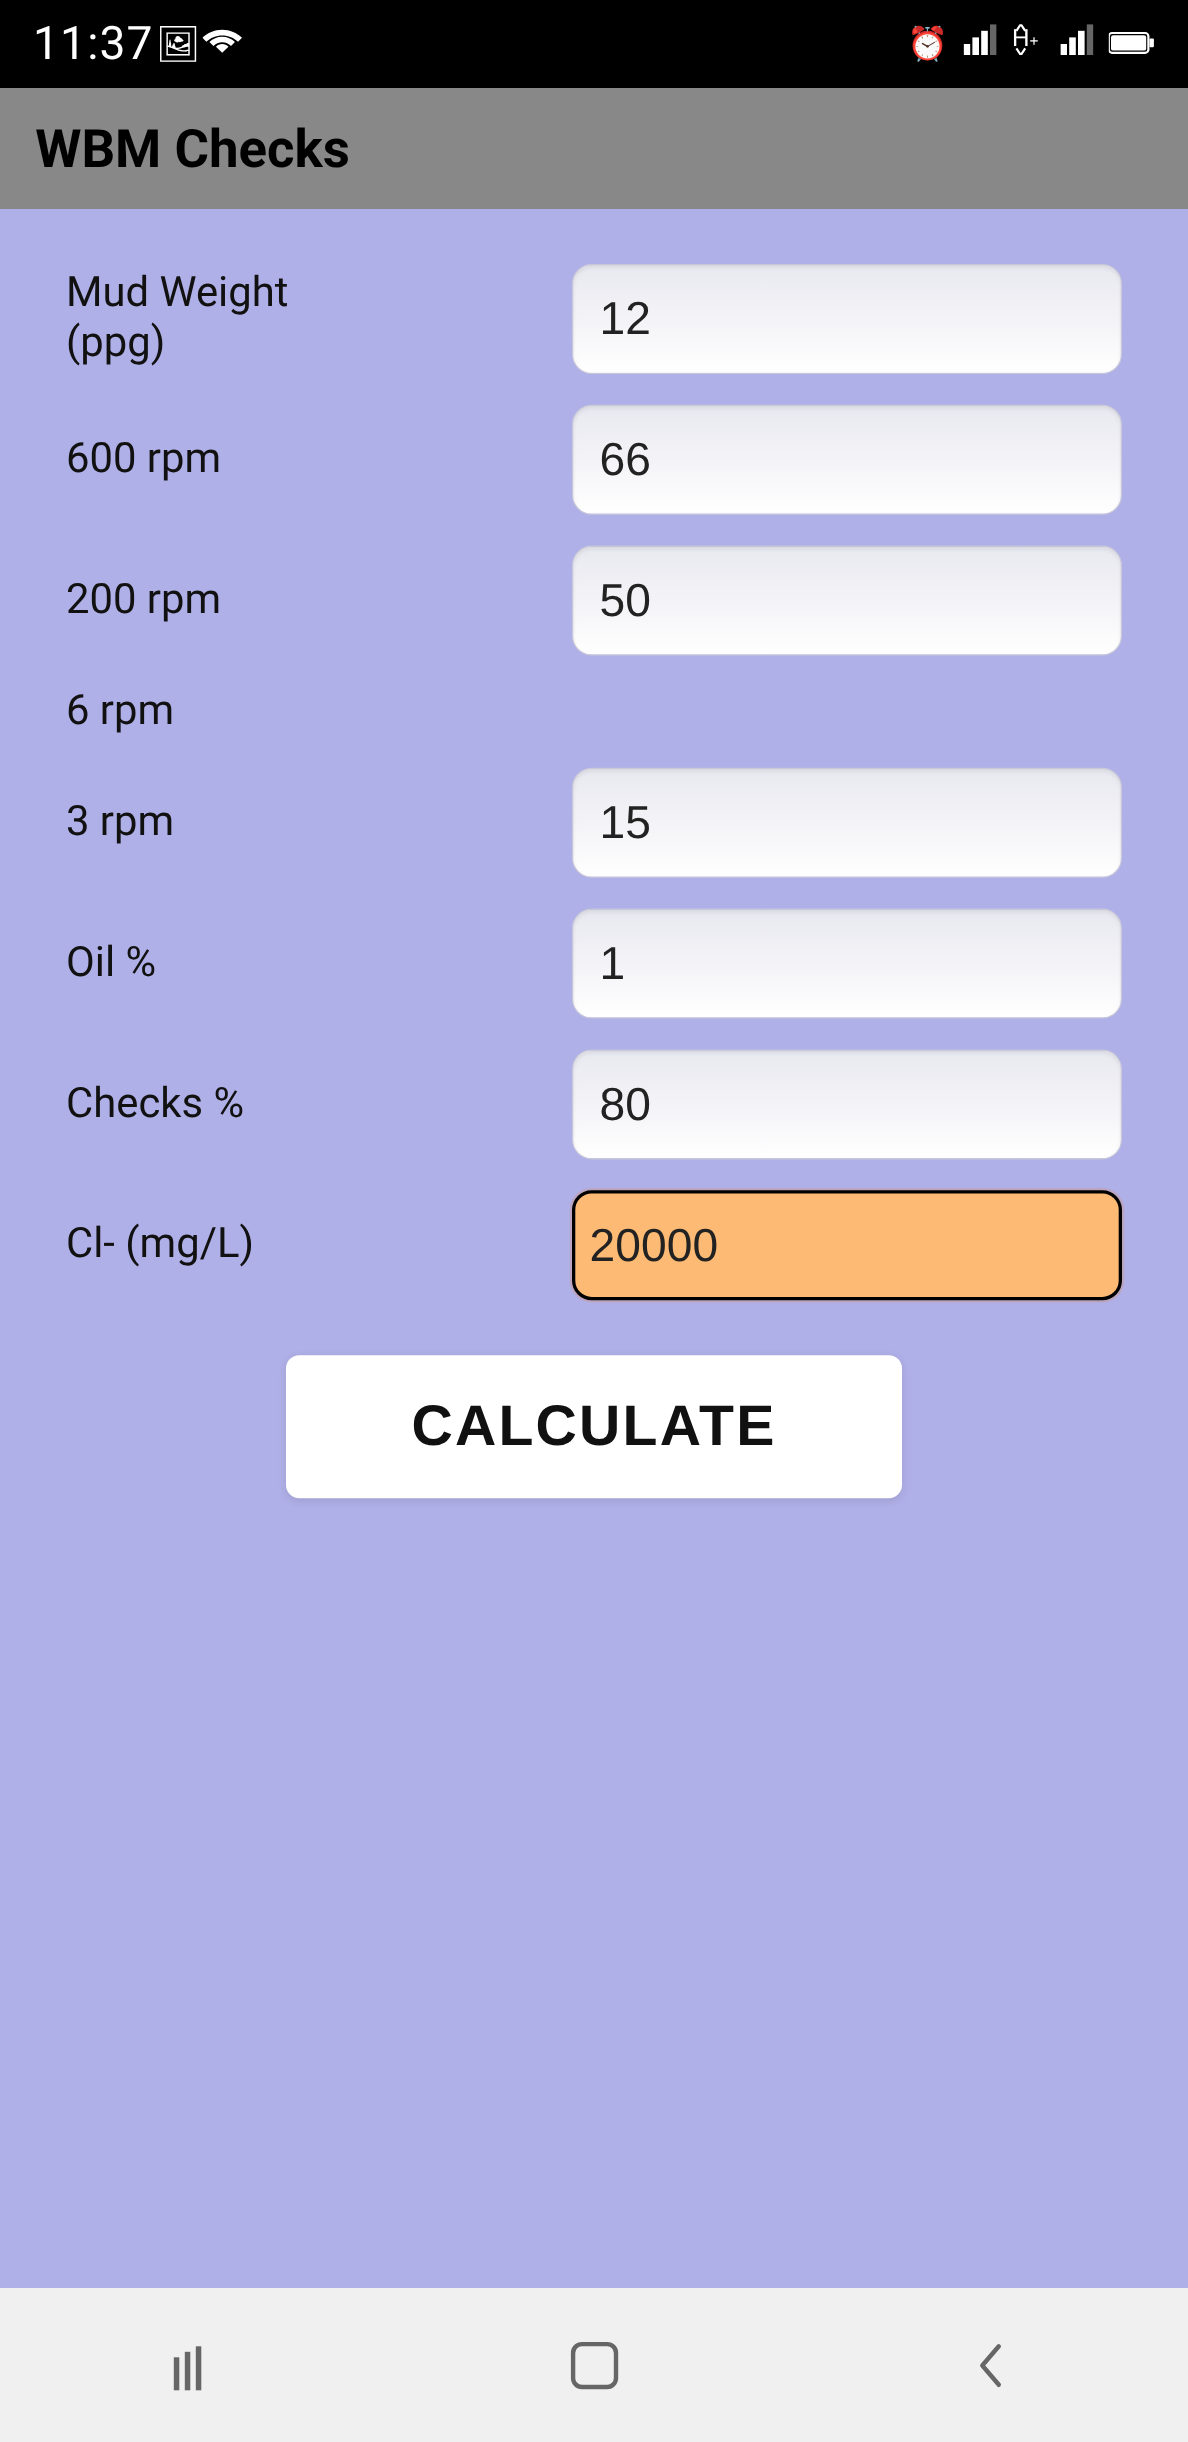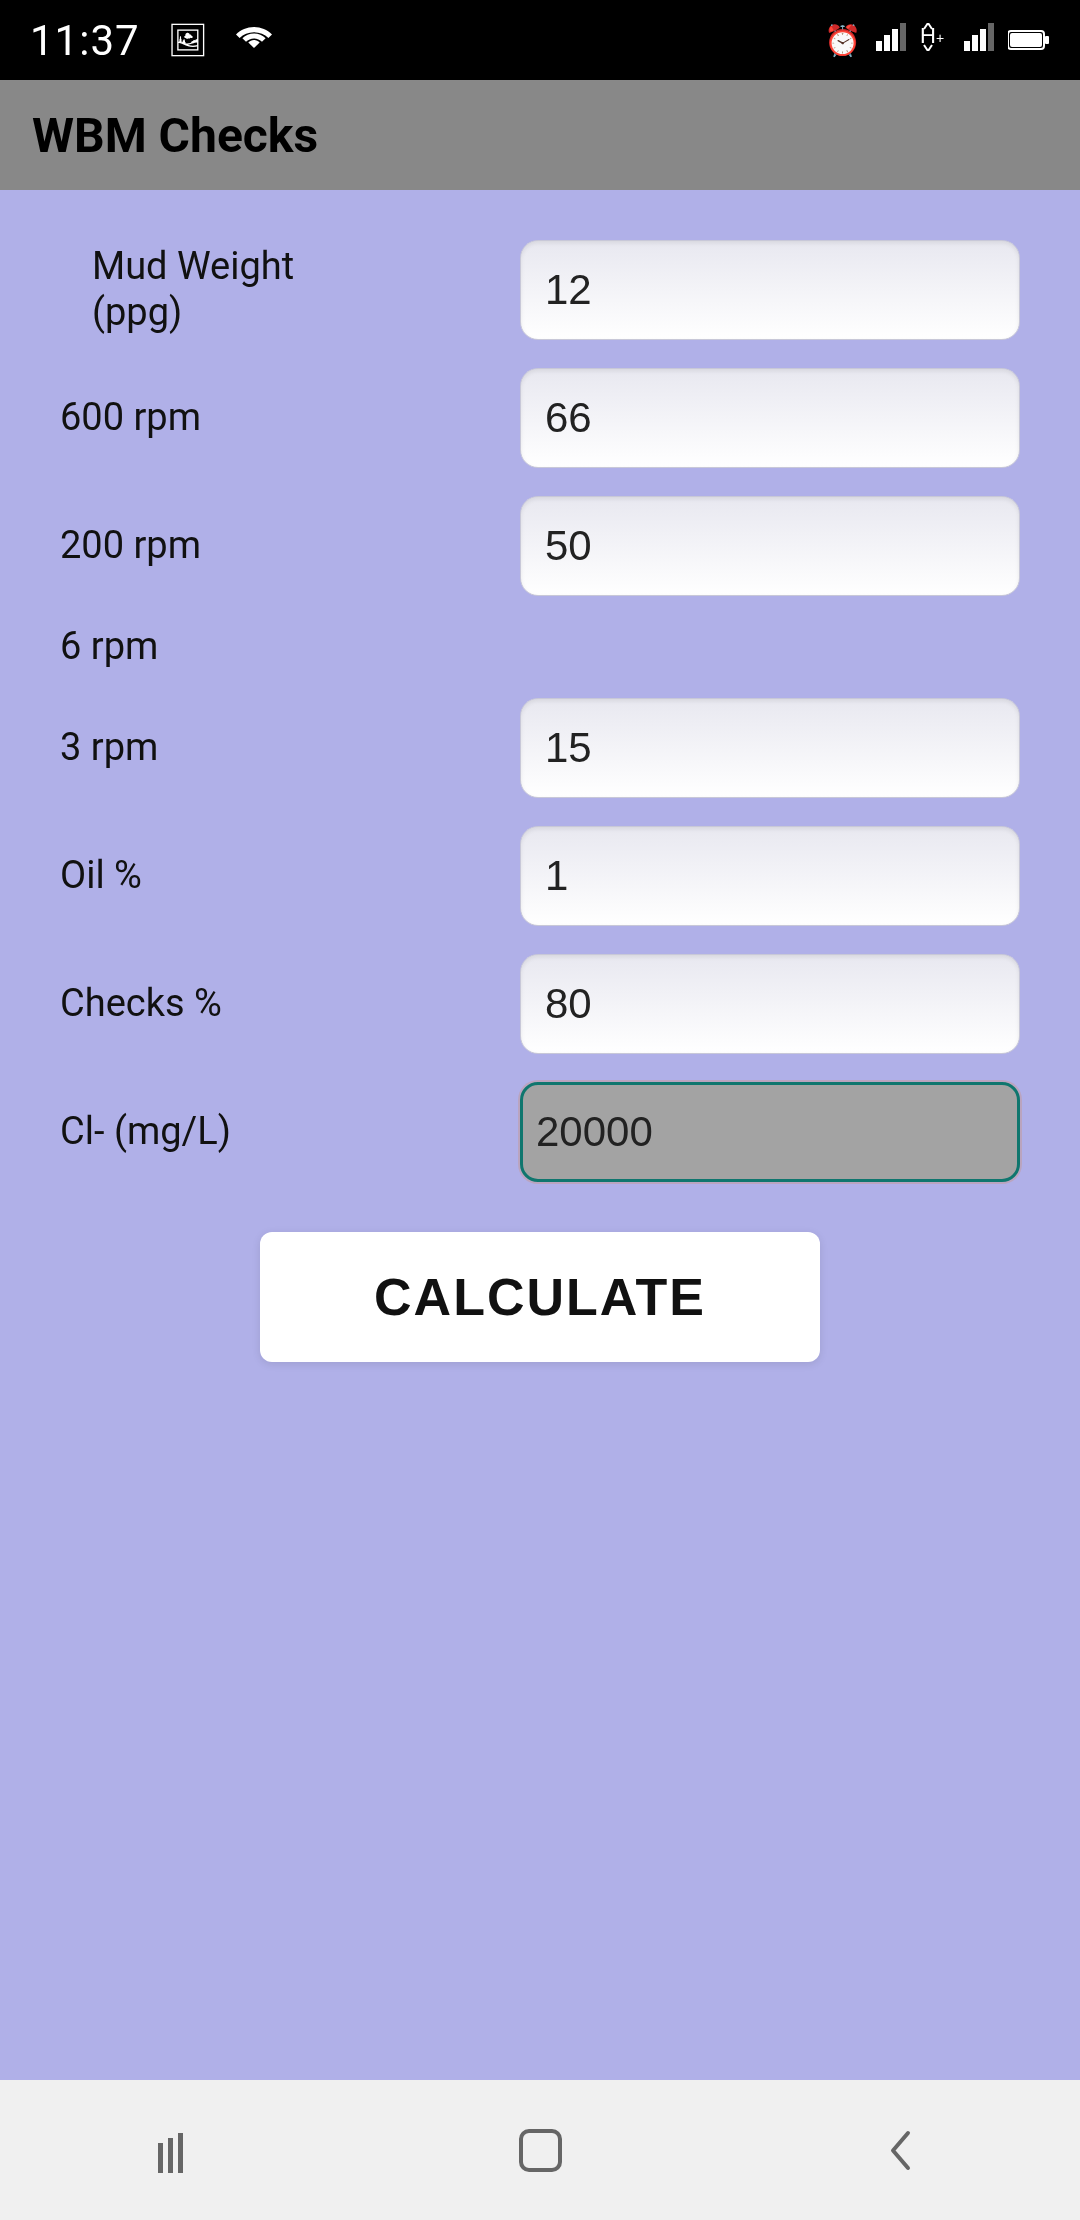--- a/index.html
+++ b/index.html
@@ -26,21 +26,21 @@
       display: flex;
       align-items: center;
       justify-content: space-between;
       padding: 0 30px;
       flex-shrink: 0;
     }
 
     .status-bar-left {
       display: flex;
       align-items: center;
-      gap: 28px;
+      gap: 2px;
     }
 
     .status-time {
       color: #fff;
       font-size: 42px;
       font-weight: 400;
       letter-spacing: 1px;
     }
 
     .status-icon {
@@ -115,22 +115,22 @@
       border: 1px solid #c8c8d8;
       border-radius: 18px;
       padding: 0 24px;
       font-size: 42px;
       color: #222;
       outline: none;
       box-shadow: inset 0 2px 4px rgba(0,0,0,0.08);
     }
 
     .field-input.active-input {
-      border: 3px solid #0f766e;
-      background: #a3a3a3;
+      border: 3px solid #000000;
+      background: #fdba74;
       box-shadow: 0 0 0 2px rgba(232, 120, 32, 0.2);
       padding-left: 13px;
     }
 
     .calculate-btn {
       width: 560px;
       height: 130px;
       background: #fff;
       border: none;
       border-radius: 12px;
@@ -219,21 +219,21 @@
 </div>
 
 <div class="app-header">
   <span class="app-title">WBM Checks</span>
 </div>
 
 <div class="main-content">
   <div class="form-container">
 
   <div class="form-row">
-        <label class="field-label" style="white-space: pre-line; margin-left: 32px;">Mud Weight
+        <label class="field-label" style="white-space: pre-line;">Mud Weight
 (ppg)</label>
         <input class="field-input" type="text" value="12" style="">
       </div>
       <div class="form-row">
         <label class="field-label" style="white-space: pre-line;">600 rpm</label>
         <input class="field-input" type="text" value="66" style="">
       </div>
       <div class="form-row">
         <label class="field-label" style="white-space: pre-line;">200 rpm</label>
         <input class="field-input" type="text" value="50" style="">

